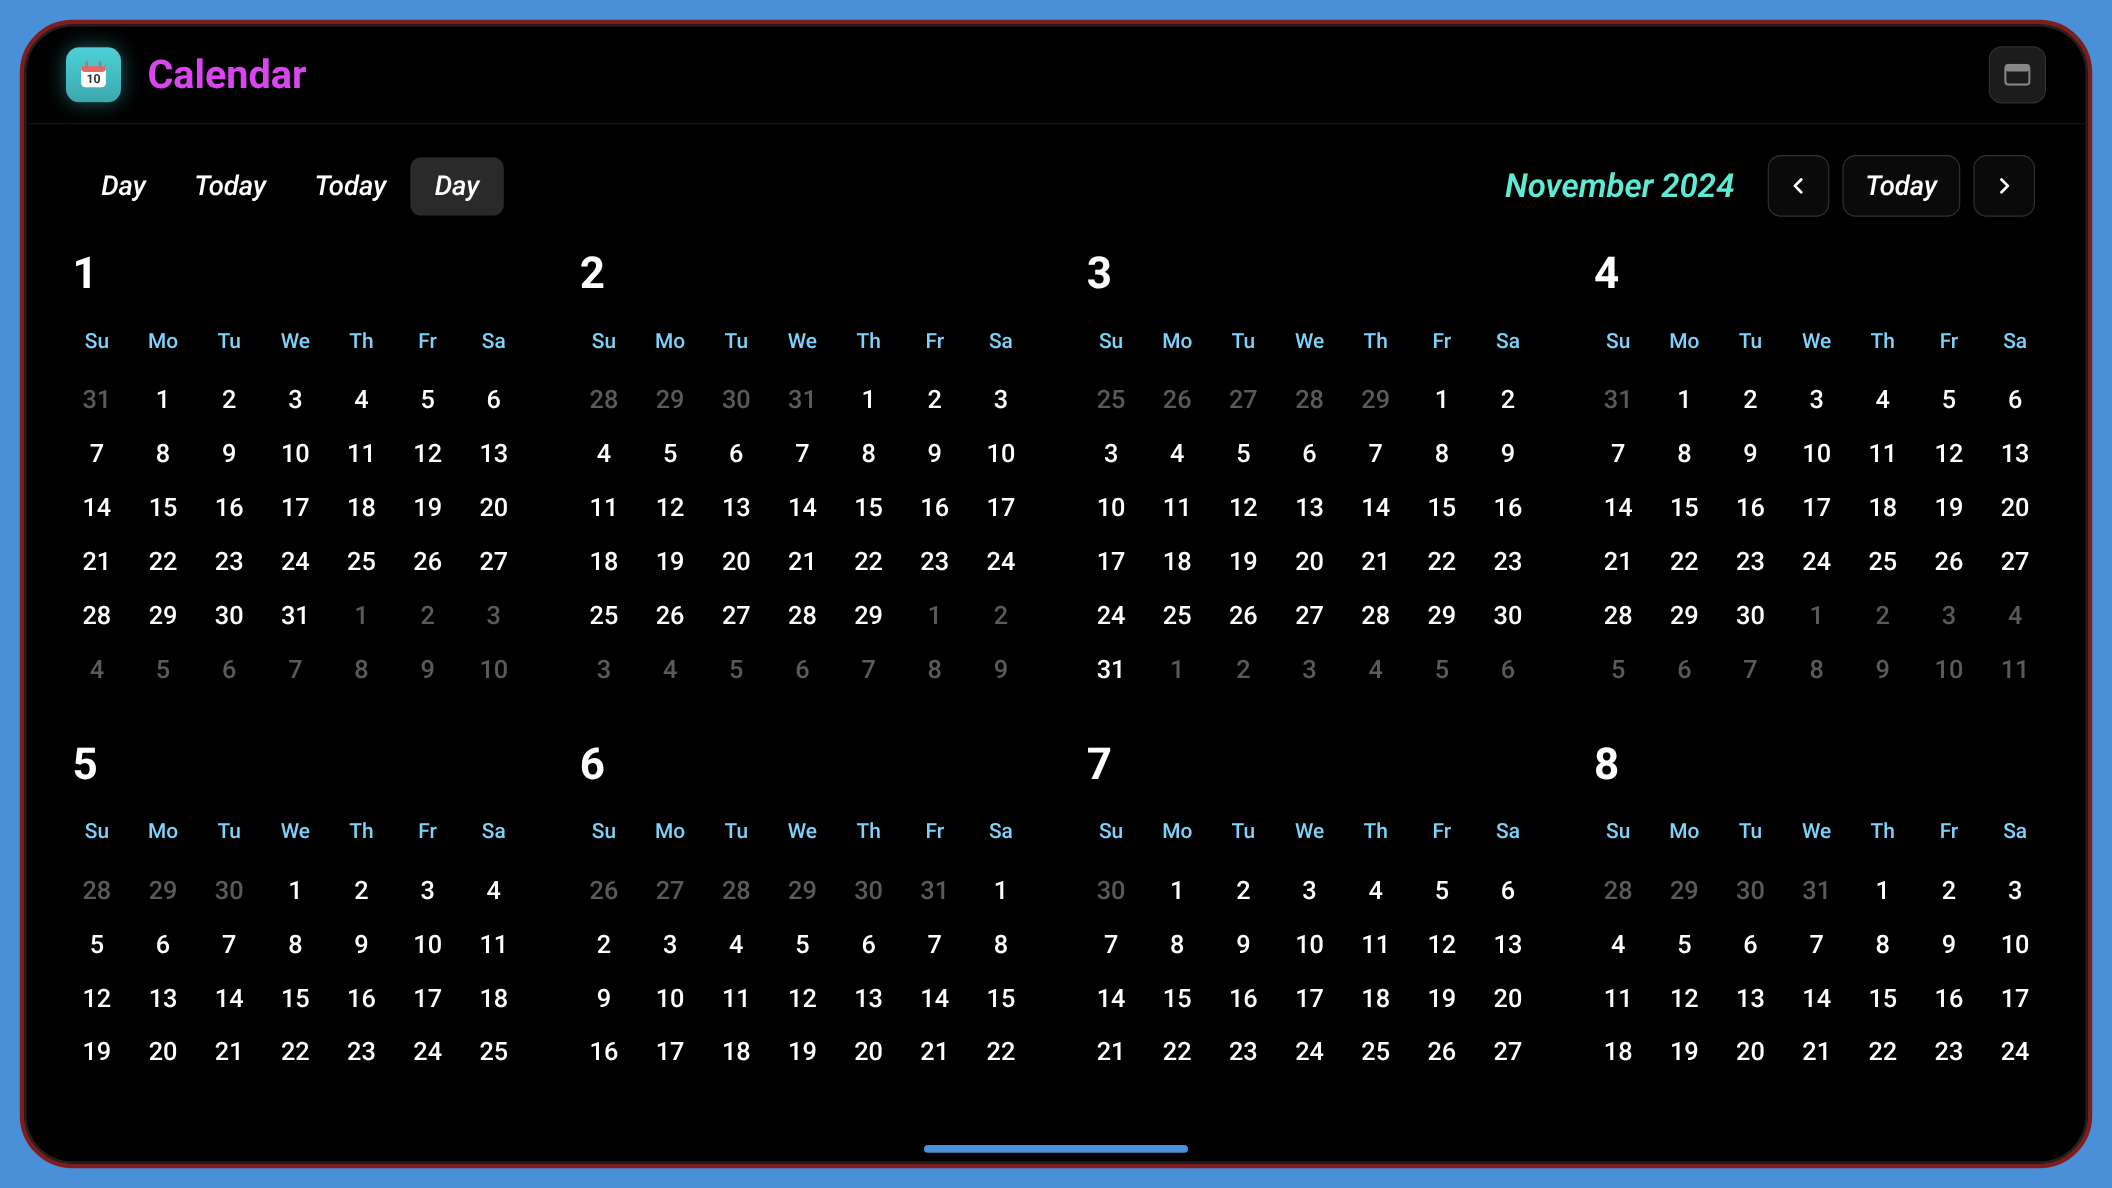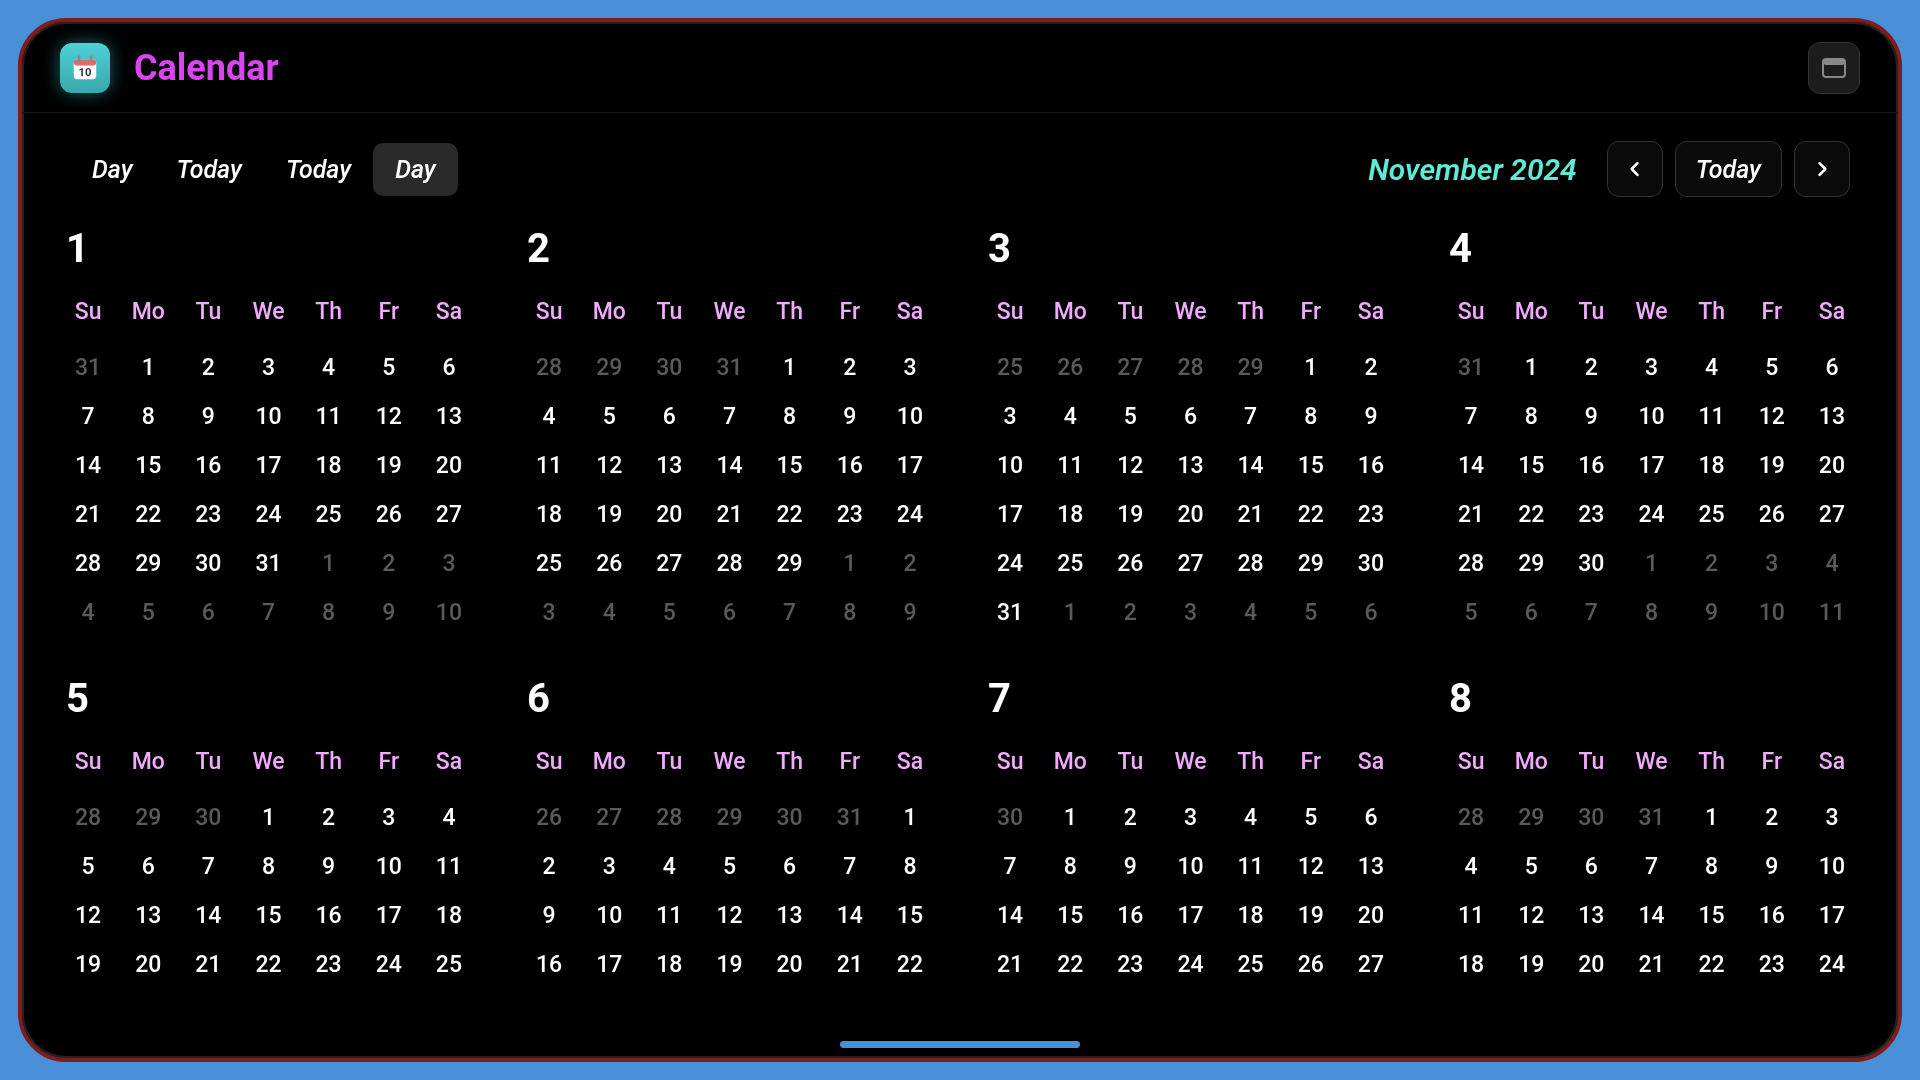--- a/index.html
+++ b/index.html
@@ -60,21 +60,21 @@
     grid-template-columns: repeat(4, 1fr);
     column-gap: 40px;
     row-gap: 28px;
   }
   .month-block { }
   .month-num { color: #fff; font-size: 40px; font-weight: 700; padding: 10px 8px 16px 8px; }
   .dow-row, .week-row {
     display: grid; grid-template-columns: repeat(7, 1fr);
   }
   .dow-cell {
-    color: #f0abfc; font-size: 23px; font-weight: 500; text-align: center;
+    color: #7dd3fc; font-size: 19px; font-weight: 500; text-align: center;
     padding: 10px 0 18px 0;
   }
   .day-cell {
     color: #fff; font-size: 23px; font-weight: 500; text-align: center;
     padding: 11px 0;
   }
   .day-cell.other { color: #5a5a5a; }
   .home-indicator {
     position: absolute; bottom: 10px; left: 50%; transform: translateX(-50%);
     width: 240px; height: 7px; border-radius: 4px; background: #4a90d9;

